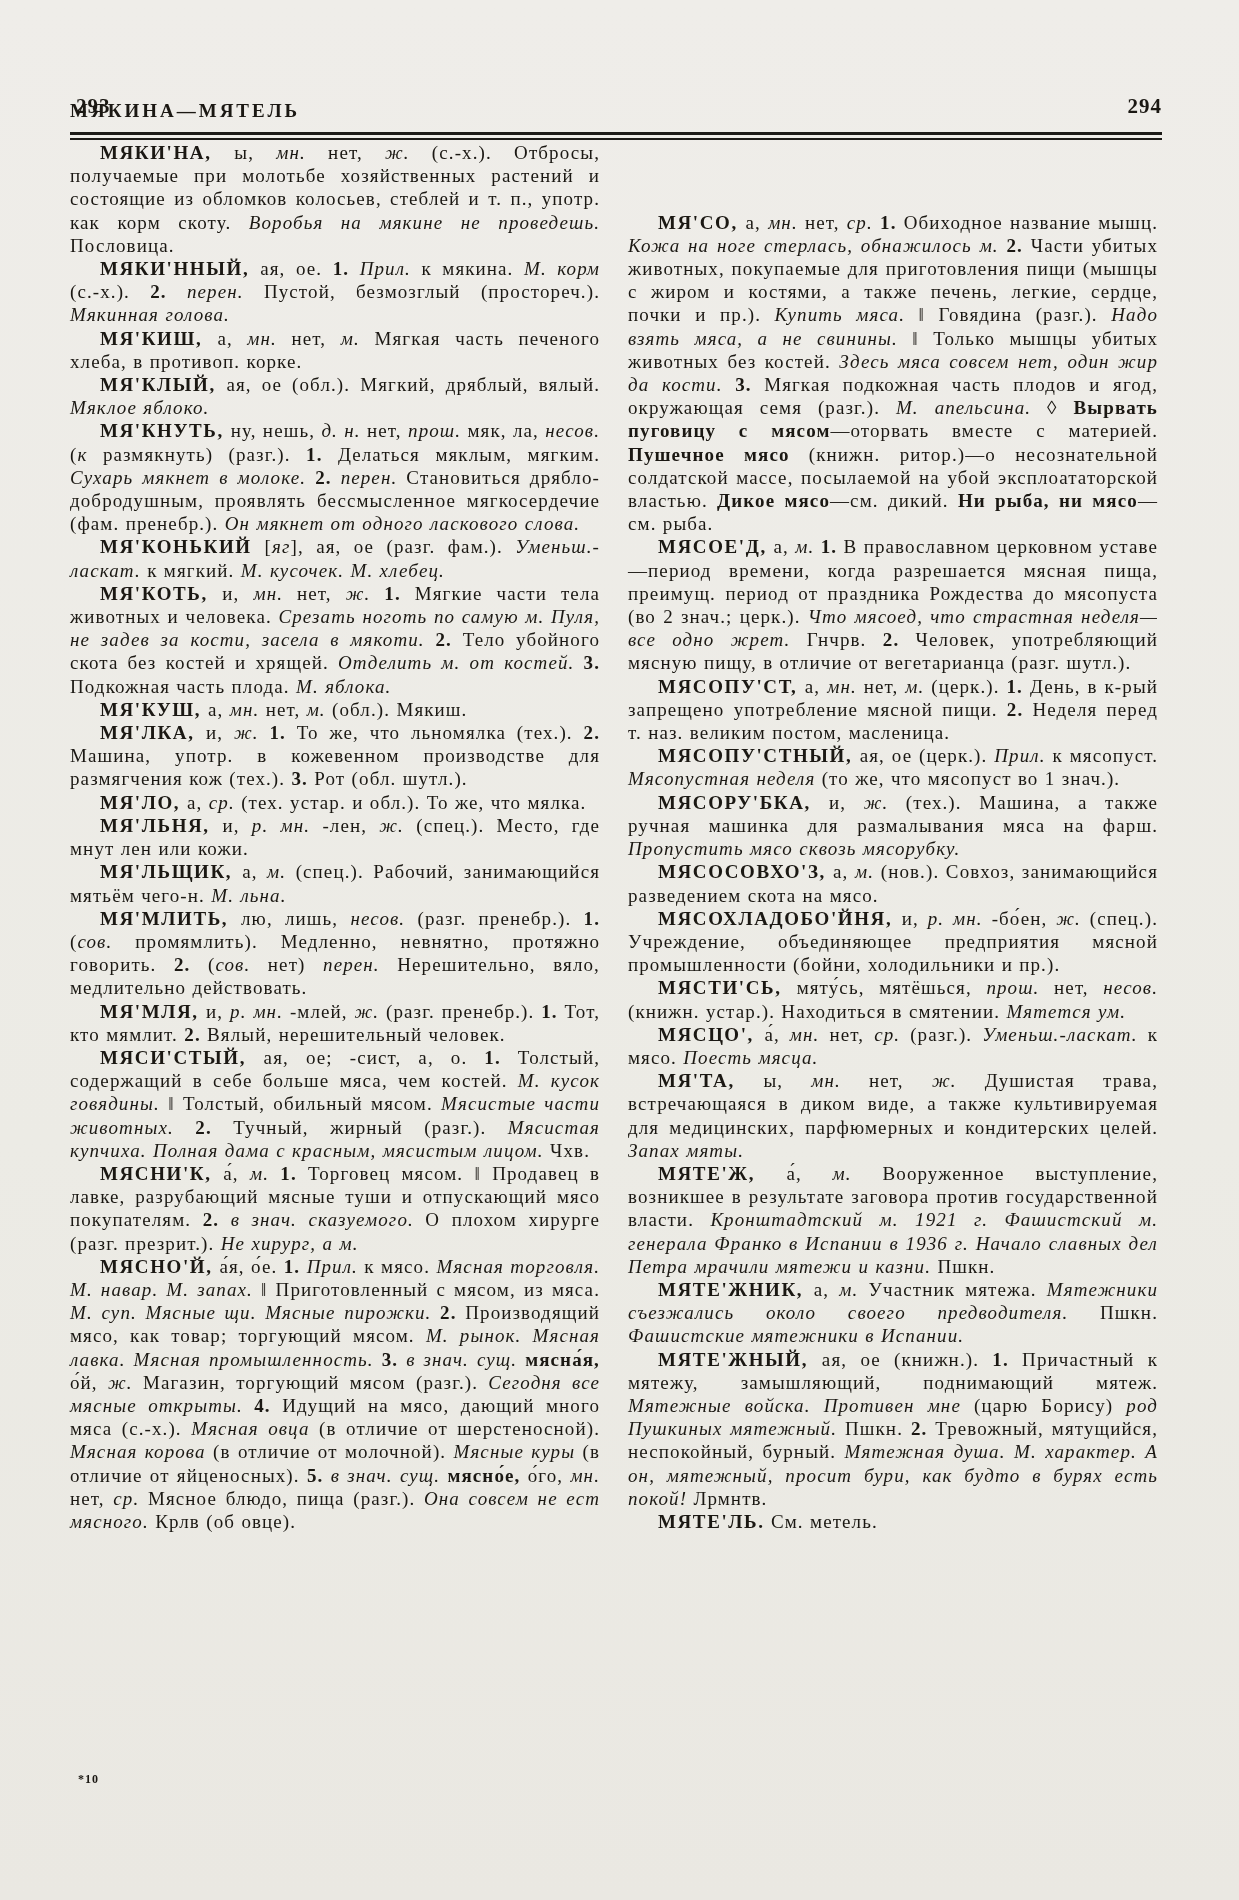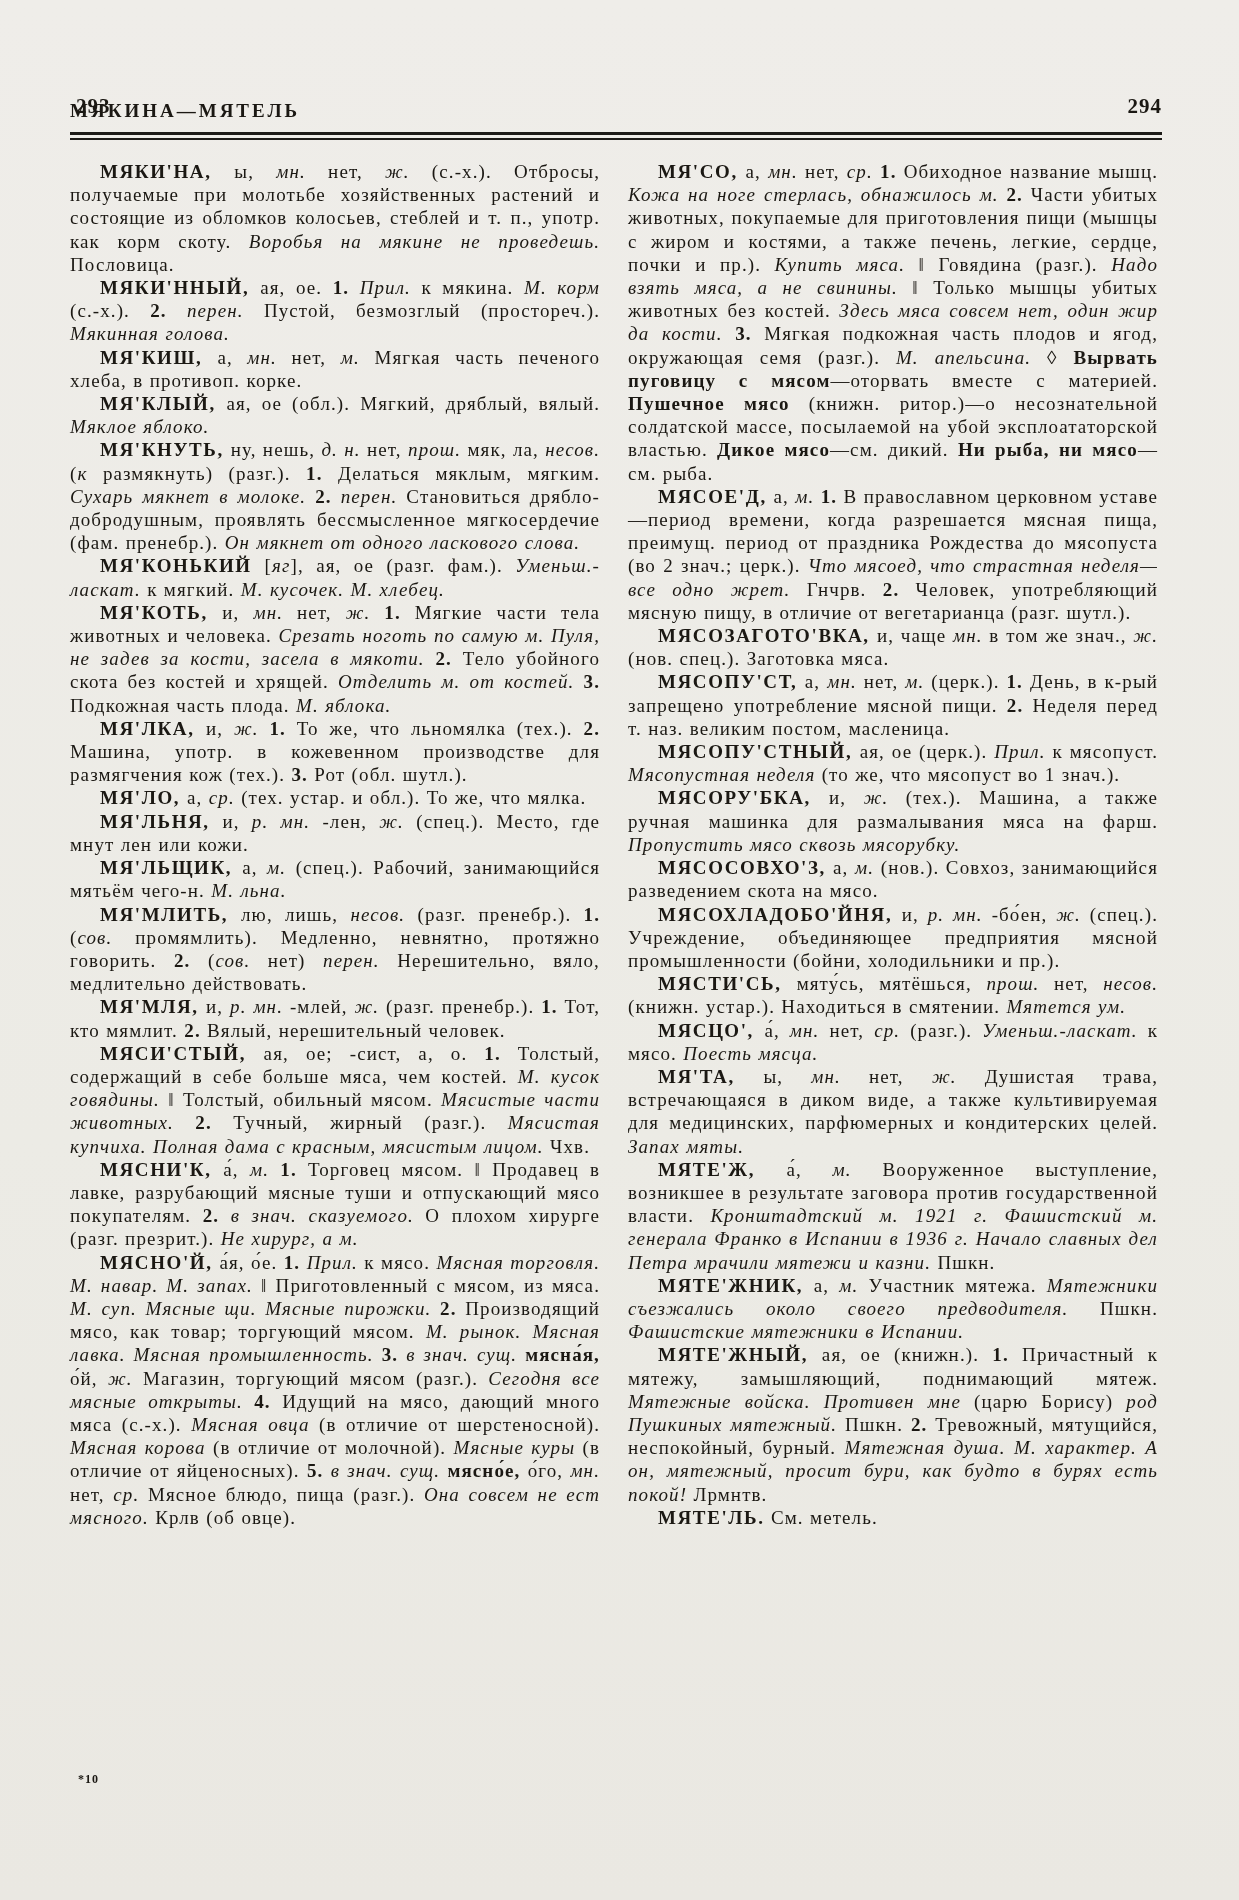--- a/index.html
+++ b/index.html
@@ -17,21 +17,21 @@
   .pageno.right{right:0px;}
   .runtitle{
     position:absolute;left:0;right:0;top:6px;text-align:left;
     font-size:19px;letter-spacing:3px;
   }
   .rule-double{
     margin-top:2px;height:3px;
     border-top:3px solid #1d1b17;
     border-bottom:2px solid #1d1b17;
   }
-  .columns{display:flex;align-items:flex-end;margin-top:20px;}
+  .columns{display:flex;align-items:flex-end;margin-top:1px;}
   .col{
     width:530px;
     font-size:19px;line-height:23.2px;
     text-align:justify;
     letter-spacing:1.1px;
     word-spacing:0.5px;
   }
   .col-divider{width:2px;background:#2a2723;margin:0 13px;}
   p.entry{margin:0;text-indent:30px;}
   .seg-b{font-weight:bold;}
@@ -56,35 +56,35 @@
   <div class="rule-double"></div>
   <div class="columns">
     <section class="col" id="col-left">
         <p class="entry"><span class="seg-b headword">МЯКИ'НА, </span><span class="seg-n">ы, </span><span class="seg-i">мн.</span><span class="seg-n"> нет, </span><span class="seg-i">ж.</span><span class="seg-n"> (с.-х.). Отбросы, получаемые при молотьбе хозяйственных растений и состоящие из обломков колосьев, стеблей и т. п., употр. как корм скоту. </span><span class="seg-i">Воробья на мякине не проведешь.</span><span class="seg-n"> Пословица.</span></p>
         <p class="entry"><span class="seg-b headword">МЯКИ'ННЫЙ, </span><span class="seg-n">ая, ое. </span><span class="seg-b">1.</span><span class="seg-n"> </span><span class="seg-i">Прил.</span><span class="seg-n"> к мякина. </span><span class="seg-i">М. корм</span><span class="seg-n"> (с.-х.). </span><span class="seg-b">2.</span><span class="seg-n"> </span><span class="seg-i">перен.</span><span class="seg-n"> Пустой, безмозглый (простореч.). </span><span class="seg-i">Мякинная голова.</span></p>
         <p class="entry"><span class="seg-b headword">МЯ'КИШ, </span><span class="seg-n">а, </span><span class="seg-i">мн.</span><span class="seg-n"> нет, </span><span class="seg-i">м.</span><span class="seg-n"> Мягкая часть печеного хлеба, в противоп. корке.</span></p>
         <p class="entry"><span class="seg-b headword">МЯ'КЛЫЙ, </span><span class="seg-n">ая, ое (обл.). Мягкий, дряблый, вялый. </span><span class="seg-i">Мяклое яблоко.</span></p>
         <p class="entry"><span class="seg-b headword">МЯ'КНУТЬ, </span><span class="seg-n">ну, нешь, </span><span class="seg-i">д. н.</span><span class="seg-n"> нет, </span><span class="seg-i">прош.</span><span class="seg-n"> мяк, ла, </span><span class="seg-i">несов.</span><span class="seg-n"> (</span><span class="seg-i">к</span><span class="seg-n"> размякнуть) (разг.). </span><span class="seg-b">1.</span><span class="seg-n"> Делаться мяклым, мягким. </span><span class="seg-i">Сухарь мякнет в молоке.</span><span class="seg-n"> </span><span class="seg-b">2.</span><span class="seg-n"> </span><span class="seg-i">перен.</span><span class="seg-n"> Становиться дрябло-добродушным, проявлять бессмысленное мягкосердечие (фам. пренебр.). </span><span class="seg-i">Он мякнет от одного ласкового слова.</span></p>
         <p class="entry"><span class="seg-b headword">МЯ'КОНЬКИЙ </span><span class="seg-n">[</span><span class="seg-i">яг</span><span class="seg-n">], ая, ое (разг. фам.). </span><span class="seg-i">Уменьш.-ласкат.</span><span class="seg-n"> к мягкий. </span><span class="seg-i">М. кусочек. М. хлебец.</span></p>
         <p class="entry"><span class="seg-b headword">МЯ'КОТЬ, </span><span class="seg-n">и, </span><span class="seg-i">мн.</span><span class="seg-n"> нет, </span><span class="seg-i">ж.</span><span class="seg-n"> </span><span class="seg-b">1.</span><span class="seg-n"> Мягкие части тела животных и человека. </span><span class="seg-i">Срезать ноготь по самую м. Пуля, не задев за кости, засела в мякоти.</span><span class="seg-n"> </span><span class="seg-b">2.</span><span class="seg-n"> Тело убойного скота без костей и хрящей. </span><span class="seg-i">Отделить м. от костей.</span><span class="seg-n"> </span><span class="seg-b">3.</span><span class="seg-n"> Подкожная часть плода. </span><span class="seg-i">М. яблока.</span></p>
+        <p class="entry"><span class="seg-b headword">МЯ'КУШ, </span><span class="seg-n">а, </span><span class="seg-i">мн.</span><span class="seg-n"> нет, </span><span class="seg-i">м.</span><span class="seg-n"> (обл.). Мякиш.</span></p>
         <p class="entry"><span class="seg-b headword">МЯ'ЛКА, </span><span class="seg-n">и, </span><span class="seg-i">ж.</span><span class="seg-n"> </span><span class="seg-b">1.</span><span class="seg-n"> То же, что льномялка (тех.). </span><span class="seg-b">2.</span><span class="seg-n"> Машина, употр. в кожевенном производстве для размягчения кож (тех.). </span><span class="seg-b">3.</span><span class="seg-n"> Рот (обл. шутл.).</span></p>
         <p class="entry"><span class="seg-b headword">МЯ'ЛО, </span><span class="seg-n">а, </span><span class="seg-i">ср.</span><span class="seg-n"> (тех. устар. и обл.). То же, что мялка.</span></p>
         <p class="entry"><span class="seg-b headword">МЯ'ЛЬНЯ, </span><span class="seg-n">и, </span><span class="seg-i">р. мн.</span><span class="seg-n"> -лен, </span><span class="seg-i">ж.</span><span class="seg-n"> (спец.). Место, где мнут лен или кожи.</span></p>
         <p class="entry"><span class="seg-b headword">МЯ'ЛЬЩИК, </span><span class="seg-n">а, </span><span class="seg-i">м.</span><span class="seg-n"> (спец.). Рабочий, занимающийся мятьём чего-н. </span><span class="seg-i">М. льна.</span></p>
         <p class="entry"><span class="seg-b headword">МЯ'МЛИТЬ, </span><span class="seg-n">лю, лишь, </span><span class="seg-i">несов.</span><span class="seg-n"> (разг. пренебр.). </span><span class="seg-b">1.</span><span class="seg-n"> (</span><span class="seg-i">сов.</span><span class="seg-n"> промямлить). Медленно, невнятно, протяжно говорить. </span><span class="seg-b">2.</span><span class="seg-n"> (</span><span class="seg-i">сов.</span><span class="seg-n"> нет) </span><span class="seg-i">перен.</span><span class="seg-n"> Нерешительно, вяло, медлительно действовать.</span></p>
         <p class="entry"><span class="seg-b headword">МЯ'МЛЯ, </span><span class="seg-n">и, </span><span class="seg-i">р. мн.</span><span class="seg-n"> -млей, </span><span class="seg-i">ж.</span><span class="seg-n"> (разг. пренебр.). </span><span class="seg-b">1.</span><span class="seg-n"> Тот, кто мямлит. </span><span class="seg-b">2.</span><span class="seg-n"> Вялый, нерешительный человек.</span></p>
         <p class="entry"><span class="seg-b headword">МЯСИ'СТЫЙ, </span><span class="seg-n">ая, ое; -сист, а, о. </span><span class="seg-b">1.</span><span class="seg-n"> Толстый, содержащий в себе больше мяса, чем костей. </span><span class="seg-i">М. кусок говядины.</span><span class="seg-n"> ‖ Толстый, обильный мясом. </span><span class="seg-i">Мясистые части животных.</span><span class="seg-n"> </span><span class="seg-b">2.</span><span class="seg-n"> Тучный, жирный (разг.). </span><span class="seg-i">Мясистая купчиха. Полная дама с красным, мясистым лицом.</span><span class="seg-n"> Чхв.</span></p>
         <p class="entry"><span class="seg-b headword">МЯСНИ'К, </span><span class="seg-n">а́, </span><span class="seg-i">м.</span><span class="seg-n"> </span><span class="seg-b">1.</span><span class="seg-n"> Торговец мясом. ‖ Продавец в лавке, разрубающий мясные туши и отпускающий мясо покупателям. </span><span class="seg-b">2.</span><span class="seg-n"> </span><span class="seg-i">в знач. сказуемого.</span><span class="seg-n"> О плохом хирурге (разг. презрит.). </span><span class="seg-i">Не хирург, а м.</span></p>
         <p class="entry"><span class="seg-b headword">МЯСНО'Й, </span><span class="seg-n">а́я, о́е. </span><span class="seg-b">1.</span><span class="seg-n"> </span><span class="seg-i">Прил.</span><span class="seg-n"> к мясо. </span><span class="seg-i">Мясная торговля. М. навар. М. запах.</span><span class="seg-n"> ‖ Приготовленный с мясом, из мяса. </span><span class="seg-i">М. суп. Мясные щи. Мясные пирожки.</span><span class="seg-n"> </span><span class="seg-b">2.</span><span class="seg-n"> Производящий мясо, как товар; торгующий мясом. </span><span class="seg-i">М. рынок. Мясная лавка. Мясная промышленность.</span><span class="seg-n"> </span><span class="seg-b">3.</span><span class="seg-n"> </span><span class="seg-i">в знач. сущ.</span><span class="seg-n"> </span><span class="seg-b">мясна́я,</span><span class="seg-n"> о́й, </span><span class="seg-i">ж.</span><span class="seg-n"> Магазин, торгующий мясом (разг.). </span><span class="seg-i">Сегодня все мясные открыты.</span><span class="seg-n"> </span><span class="seg-b">4.</span><span class="seg-n"> Идущий на мясо, дающий много мяса (с.-х.). </span><span class="seg-i">Мясная овца</span><span class="seg-n"> (в отличие от шерстеносной). </span><span class="seg-i">Мясная корова</span><span class="seg-n"> (в отличие от молочной). </span><span class="seg-i">Мясные куры</span><span class="seg-n"> (в отличие от яйценосных). </span><span class="seg-b">5.</span><span class="seg-n"> </span><span class="seg-i">в знач. сущ.</span><span class="seg-n"> </span><span class="seg-b">мясно́е,</span><span class="seg-n"> о́го, </span><span class="seg-i">мн.</span><span class="seg-n"> нет, </span><span class="seg-i">ср.</span><span class="seg-n"> Мясное блюдо, пища (разг.). </span><span class="seg-i">Она совсем не ест мясного.</span><span class="seg-n"> Крлв (об овце).</span></p>
       </section>
     <div class="col-divider"></div>
     <section class="col" id="col-right">
         <p class="entry"><span class="seg-b headword">МЯ'СО, </span><span class="seg-n">а, </span><span class="seg-i">мн.</span><span class="seg-n"> нет, </span><span class="seg-i">ср.</span><span class="seg-n"> </span><span class="seg-b">1.</span><span class="seg-n"> Обиходное название мышц. </span><span class="seg-i">Кожа на ноге стерлась, обнажилось м.</span><span class="seg-n"> </span><span class="seg-b">2.</span><span class="seg-n"> Части убитых животных, покупаемые для приготовления пищи (мышцы с жиром и костями, а также печень, легкие, сердце, почки и пр.). </span><span class="seg-i">Купить мяса.</span><span class="seg-n"> ‖ Говядина (разг.). </span><span class="seg-i">Надо взять мяса, а не свинины.</span><span class="seg-n"> ‖ Только мышцы убитых животных без костей. </span><span class="seg-i">Здесь мяса совсем нет, один жир да кости.</span><span class="seg-n"> </span><span class="seg-b">3.</span><span class="seg-n"> Мягкая подкожная часть плодов и ягод, окружающая семя (разг.). </span><span class="seg-i">М. апельсина.</span><span class="seg-n"> ◊ </span><span class="seg-b">Вырвать пуговицу с мясом</span><span class="seg-n">—оторвать вместе с материей. </span><span class="seg-b">Пушечное мясо</span><span class="seg-n"> (книжн. ритор.)—о несознательной солдатской массе, посылаемой на убой эксплоататорской властью. </span><span class="seg-b">Дикое мясо</span><span class="seg-n">—см. дикий. </span><span class="seg-b">Ни рыба, ни мясо</span><span class="seg-n">—см. рыба.</span></p>
         <p class="entry"><span class="seg-b headword">МЯСОЕ'Д, </span><span class="seg-n">а, </span><span class="seg-i">м.</span><span class="seg-n"> </span><span class="seg-b">1.</span><span class="seg-n"> В православном церковном уставе—период времени, когда разрешается мясная пища, преимущ. период от праздника Рождества до мясопуста (во 2 знач.; церк.). </span><span class="seg-i">Что мясоед, что страстная неделя—все одно жрет.</span><span class="seg-n"> Гнчрв. </span><span class="seg-b">2.</span><span class="seg-n"> Человек, употребляющий мясную пищу, в отличие от вегетарианца (разг. шутл.).</span></p>
-        <p class="entry"><span class="seg-b headword">МЯСОЗАГОТО'ВКА, </span><span class="seg-n">и, чаще </span><span class="seg-i">мн.</span><span class="seg-n"> в том же знач., </span><span class="seg-i">ж.</span><span class="seg-n"> (нов. спец.). Заготовка мяса.</span></p>
         <p class="entry"><span class="seg-b headword">МЯСОПУ'СТ, </span><span class="seg-n">а, </span><span class="seg-i">мн.</span><span class="seg-n"> нет, </span><span class="seg-i">м.</span><span class="seg-n"> (церк.). </span><span class="seg-b">1.</span><span class="seg-n"> День, в к-рый запрещено употребление мясной пищи. </span><span class="seg-b">2.</span><span class="seg-n"> Неделя перед т. наз. великим постом, масленица.</span></p>
         <p class="entry"><span class="seg-b headword">МЯСОПУ'СТНЫЙ, </span><span class="seg-n">ая, ое (церк.). </span><span class="seg-i">Прил.</span><span class="seg-n"> к мясопуст. </span><span class="seg-i">Мясопустная неделя</span><span class="seg-n"> (то же, что мясопуст во 1 знач.).</span></p>
         <p class="entry"><span class="seg-b headword">МЯСОРУ'БКА, </span><span class="seg-n">и, </span><span class="seg-i">ж.</span><span class="seg-n"> (тех.). Машина, а также ручная машинка для размалывания мяса на фарш. </span><span class="seg-i">Пропустить мясо сквозь мясорубку.</span></p>
         <p class="entry"><span class="seg-b headword">МЯСОСОВХО'З, </span><span class="seg-n">а, </span><span class="seg-i">м.</span><span class="seg-n"> (нов.). Совхоз, занимающийся разведением скота на мясо.</span></p>
         <p class="entry"><span class="seg-b headword">МЯСОХЛАДОБО'ЙНЯ, </span><span class="seg-n">и, </span><span class="seg-i">р. мн.</span><span class="seg-n"> -бо́ен, </span><span class="seg-i">ж.</span><span class="seg-n"> (спец.). Учреждение, объединяющее предприятия мясной промышленности (бойни, холодильники и пр.).</span></p>
         <p class="entry"><span class="seg-b headword">МЯСТИ'СЬ, </span><span class="seg-n">мяту́сь, мятёшься, </span><span class="seg-i">прош.</span><span class="seg-n"> нет, </span><span class="seg-i">несов.</span><span class="seg-n"> (книжн. устар.). Находиться в смятении. </span><span class="seg-i">Мятется ум.</span></p>
         <p class="entry"><span class="seg-b headword">МЯСЦО', </span><span class="seg-n">а́, </span><span class="seg-i">мн.</span><span class="seg-n"> нет, </span><span class="seg-i">ср.</span><span class="seg-n"> (разг.). </span><span class="seg-i">Уменьш.-ласкат.</span><span class="seg-n"> к мясо. </span><span class="seg-i">Поесть мясца.</span></p>
         <p class="entry"><span class="seg-b headword">МЯ'ТА, </span><span class="seg-n">ы, </span><span class="seg-i">мн.</span><span class="seg-n"> нет, </span><span class="seg-i">ж.</span><span class="seg-n"> Душистая трава, встречающаяся в диком виде, а также культивируемая для медицинских, парфюмерных и кондитерских целей. </span><span class="seg-i">Запах мяты.</span></p>
         <p class="entry"><span class="seg-b headword">МЯТЕ'Ж, </span><span class="seg-n">а́, </span><span class="seg-i">м.</span><span class="seg-n"> Вооруженное выступление, возникшее в результате заговора против государственной власти. </span><span class="seg-i">Кронштадтский м. 1921 г. Фашистский м. генерала Франко в Испании в 1936 г. Начало славных дел Петра мрачили мятежи и казни.</span><span class="seg-n"> Пшкн.</span></p>
         <p class="entry"><span class="seg-b headword">МЯТЕ'ЖНИК, </span><span class="seg-n">а, </span><span class="seg-i">м.</span><span class="seg-n"> Участник мятежа. </span><span class="seg-i">Мятежники съезжались около своего предводителя.</span><span class="seg-n"> Пшкн. </span><span class="seg-i">Фашистские мятежники в Испании.</span></p>

